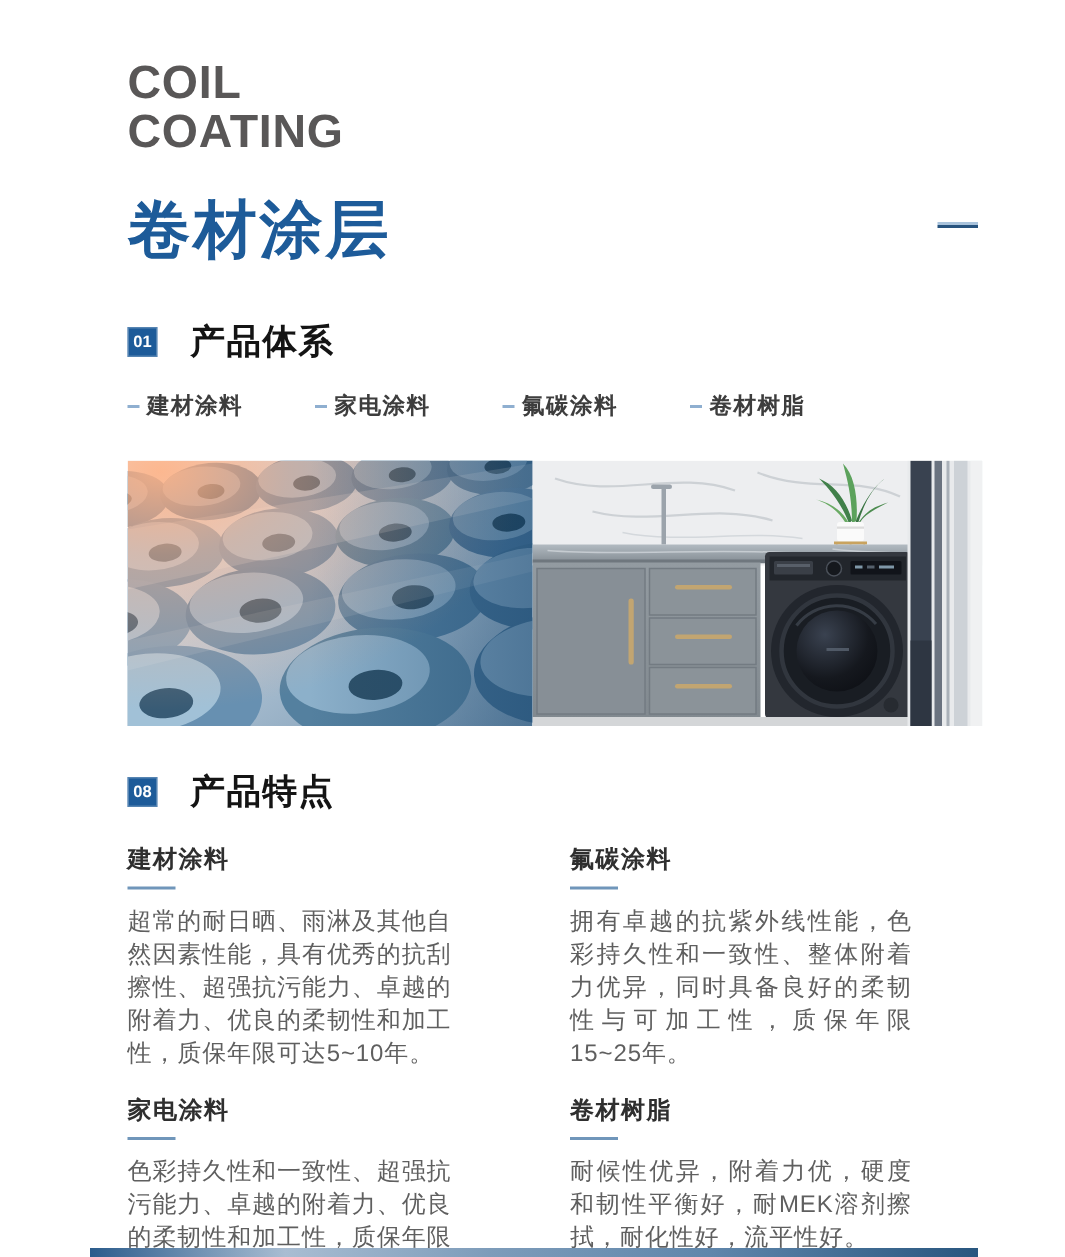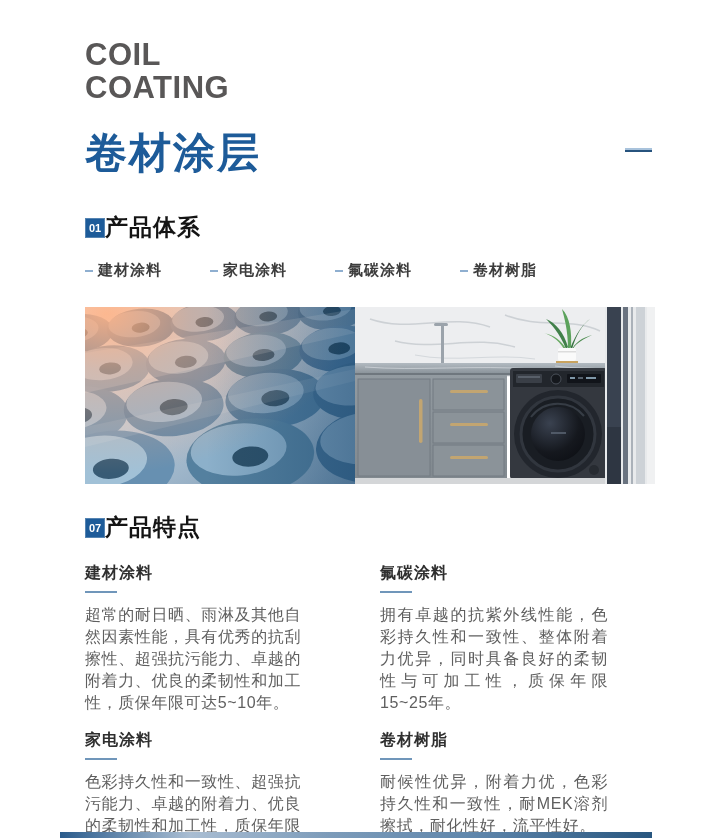--- a/index.html
+++ b/index.html
@@ -22,21 +22,21 @@
   }
   .hero-dash {
     position:absolute; left:625px; top:148px; width:27px; height:4px;
     background:linear-gradient(180deg,#a9c3dc 0 45%,#27537e 45% 100%);
   }
 
   
   .sec { position:absolute; left:85px; right:55px; }
   .sec-system   { top:212px; }
   .sec-features { top:512px; }
-  .sec-head { display:flex; align-items:center; gap:0; }
+  .sec-head { display:flex; align-items:center; gap:22px; }
   .badge {
     width:20px; height:20px; background:#1d5b99; color:#ffffff;
     font-size:11px; font-weight:700; display:flex;
     align-items:center; justify-content:center; flex:0 0 auto;
     box-shadow:inset 0 0 0 1px rgba(255,255,255,0.25);
   }
   .sec-head h2 {
     font-size:23px; font-weight:800; color:#141414; letter-spacing:1px;
   }
 
@@ -282,21 +282,21 @@
         <rect x="276" y="0" width="2" height="177" fill="#aab1b9"></rect>
         <rect x="281" y="0" width="9" height="177" fill="#cdd2d7"></rect>
         <rect x="292" y="0" width="8" height="177" fill="#f0f1f2"></rect>
         <rect x="252" y="120" width="14" height="57" fill="#2e3642"></rect>
       </svg>
     </div>
   </section>
 
   <section class="sec sec-features">
     <div class="sec-head">
-      <span class="badge">07</span>
+      <span class="badge">08</span>
       <h2>产品特点</h2>
     </div>
 
     <div class="feat-grid">
       <article class="feat">
         <h3>建材涂料</h3>
         <span class="feat-underline"></span>
         <p>超常的耐日晒、雨淋及其他自然因素性能，具有优秀的抗刮擦性、超强抗污能力、卓越的附着力、优良的柔韧性和加工性，质保年限可达5~10年。</p>
       </article>
       <article class="feat">
@@ -305,19 +305,19 @@
         <p>拥有卓越的抗紫外线性能，色彩持久性和一致性、整体附着力优异，同时具备良好的柔韧性与可加工性，质保年限15~25年。</p>
       </article>
       <article class="feat">
         <h3>家电涂料</h3>
         <span class="feat-underline"></span>
         <p>色彩持久性和一致性、超强抗污能力、卓越的附着力、优良的柔韧性和加工性，质保年限可达5~7年。</p>
       </article>
       <article class="feat">
         <h3>卷材树脂</h3>
         <span class="feat-underline"></span>
-        <p>耐候性优异，附着力优，色彩持久性和一致性，耐MEK溶剂擦拭，耐化性好，流平性好。</p>
+        <p>耐候性优异，附着力优，硬度和韧性平衡好，耐MEK溶剂擦拭，耐化性好，流平性好。</p>
       </article>
     </div>
   </section>
 
   <div class="footer-bar"></div>
 </div>
 
 </body></html>

